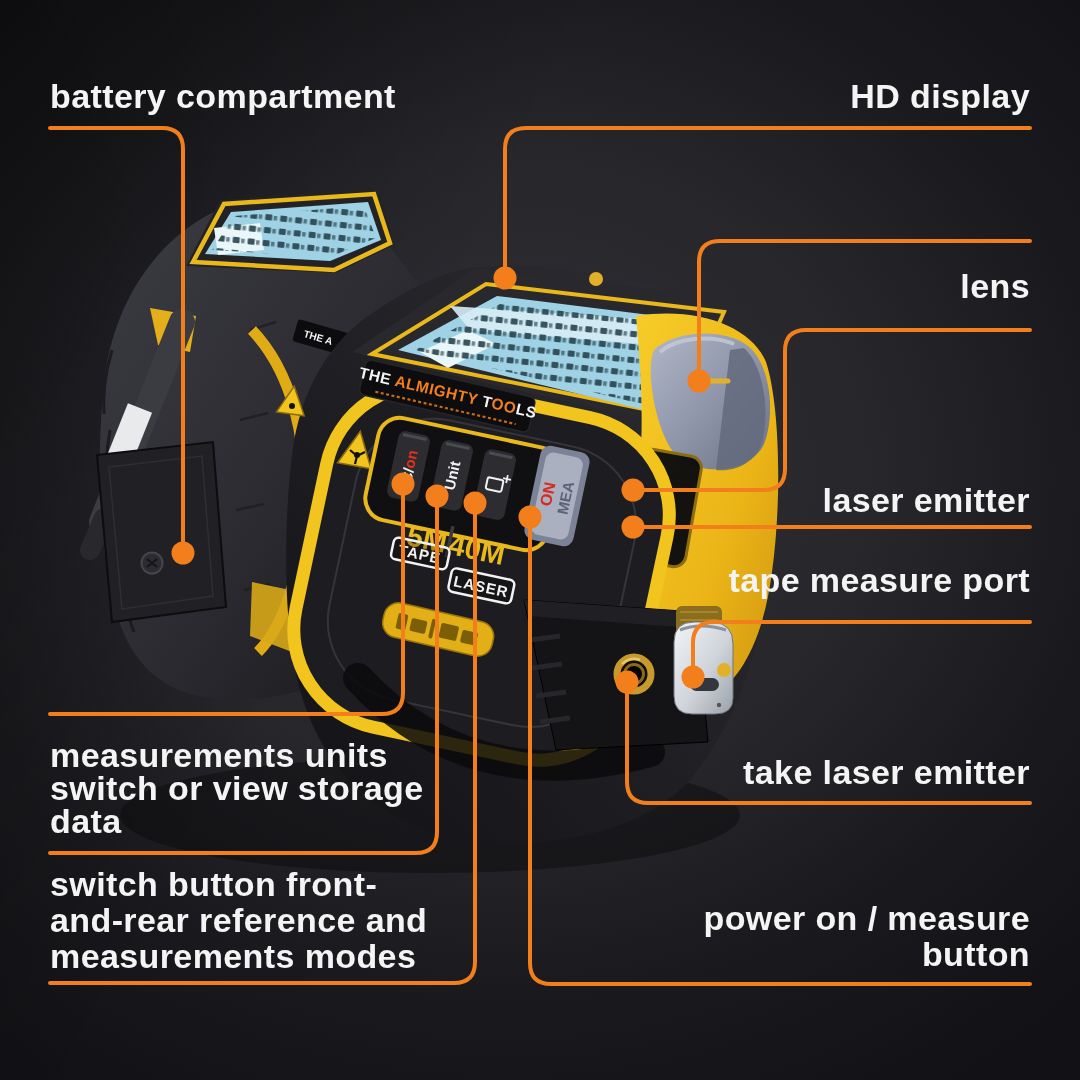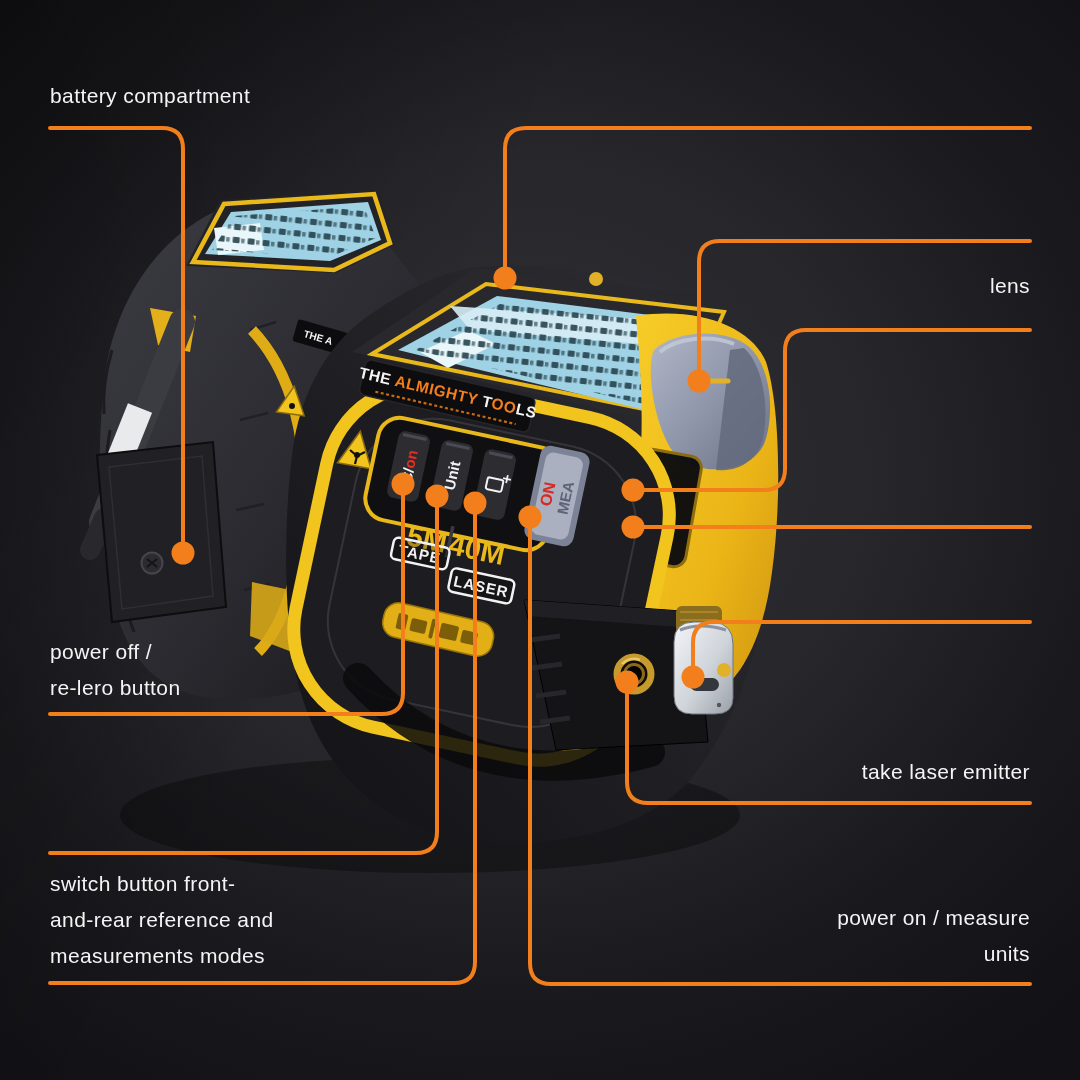--- a/index.html
+++ b/index.html
@@ -5,22 +5,22 @@
   html,body{margin:0;padding:0;background:#101013;}
   #stage{
     position:relative;width:1080px;height:1080px;overflow:hidden;
     background:
       linear-gradient(115deg, rgba(0,0,0,.38) 0%, rgba(0,0,0,0) 38%),
       radial-gradient(820px 720px at 47% 44%, #303036 0%, #26262b 45%, #1a1a1e 72%, #121216 100%);
     font-family:"Liberation Sans", sans-serif;
   }
   #scene{position:absolute;left:0;top:0;width:1080px;height:1080px;}
   .label{
-    position:absolute;color:#f4f4f4;font-size:21px;line-height:36px;
-    letter-spacing:.4px;white-space:pre-line;font-weight:400;
+    position:absolute;color:#f4f4f4;font-size:34px;line-height:36px;
+    letter-spacing:.4px;white-space:pre-line;font-weight:700;
   }
   .label.r{right:50px;text-align:right;}
   .label.l{left:50px;text-align:left;}
   .lh33{line-height:33px;}
 </style>
 </head>
 <body>
 
 <div id="stage">
 
@@ -247,23 +247,27 @@
     <circle cx="699" cy="381" r="11.5"></circle>
     <circle cx="633" cy="490" r="11.5"></circle>
     <circle cx="633" cy="527" r="11.5"></circle>
     <circle cx="693" cy="677" r="11.5"></circle>
     <circle cx="627" cy="682" r="11.5"></circle>
     <circle cx="530" cy="517" r="11.5"></circle>
   </g>
 </svg>
 
   <div class="label l" style="top:78px">battery compartment</div>
+  <div class="label r" style="top:78px">HD display</div>
   <div class="label r" style="top:268px">lens</div>
+  <div class="label r" style="top:482px">laser emitter</div>
+  <div class="label r" style="top:562px">tape measure port</div>
   <div class="label r" style="top:754px">take laser emitter</div>
   <div class="label r" style="top:900px">power on / measure
-units</div>
-  <div class="label l" style="top:634px">power off /
-re-lero button</div>
+button</div>
+  <div class="label l lh33" style="top:739px">measurements units
+switch or view storage
+data</div>
   <div class="label l" style="top:866px">switch button front-
 and-rear reference and
 measurements modes</div>
 
 </div>
 
 </body></html>

